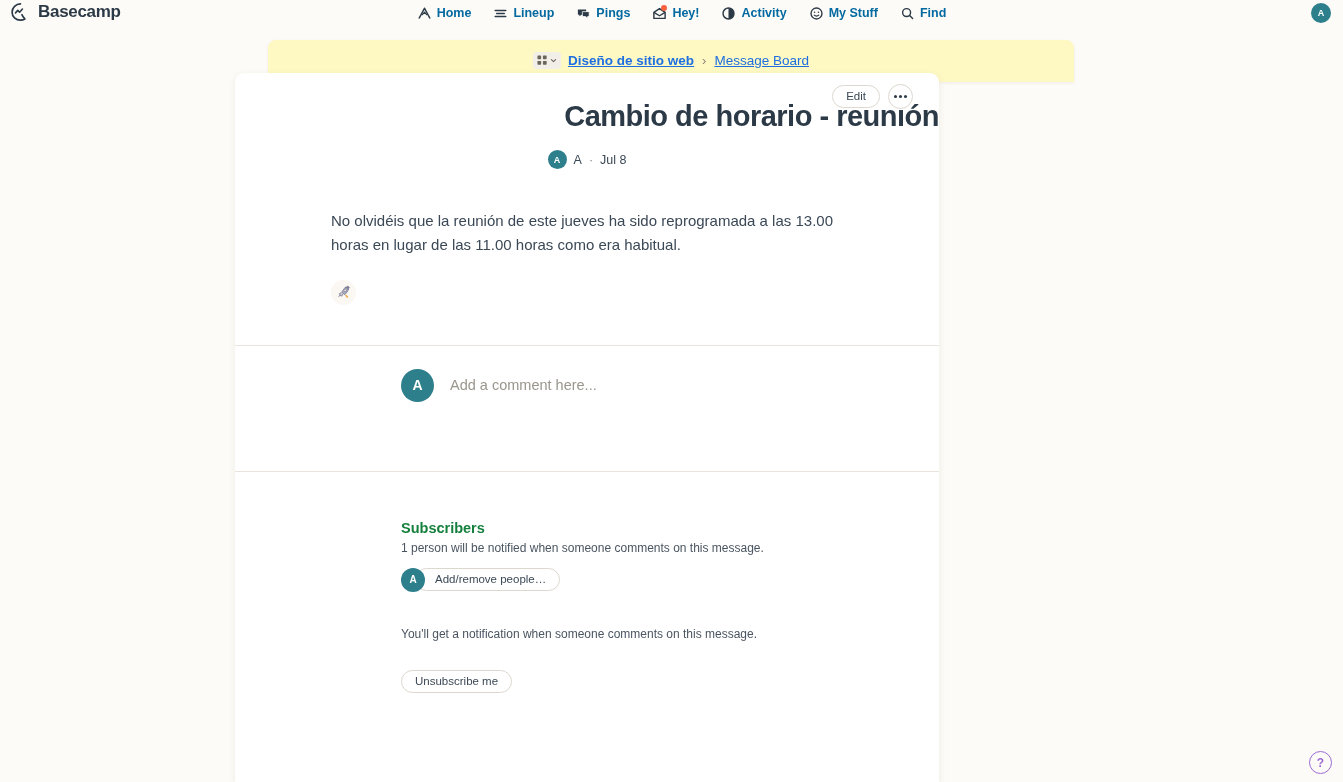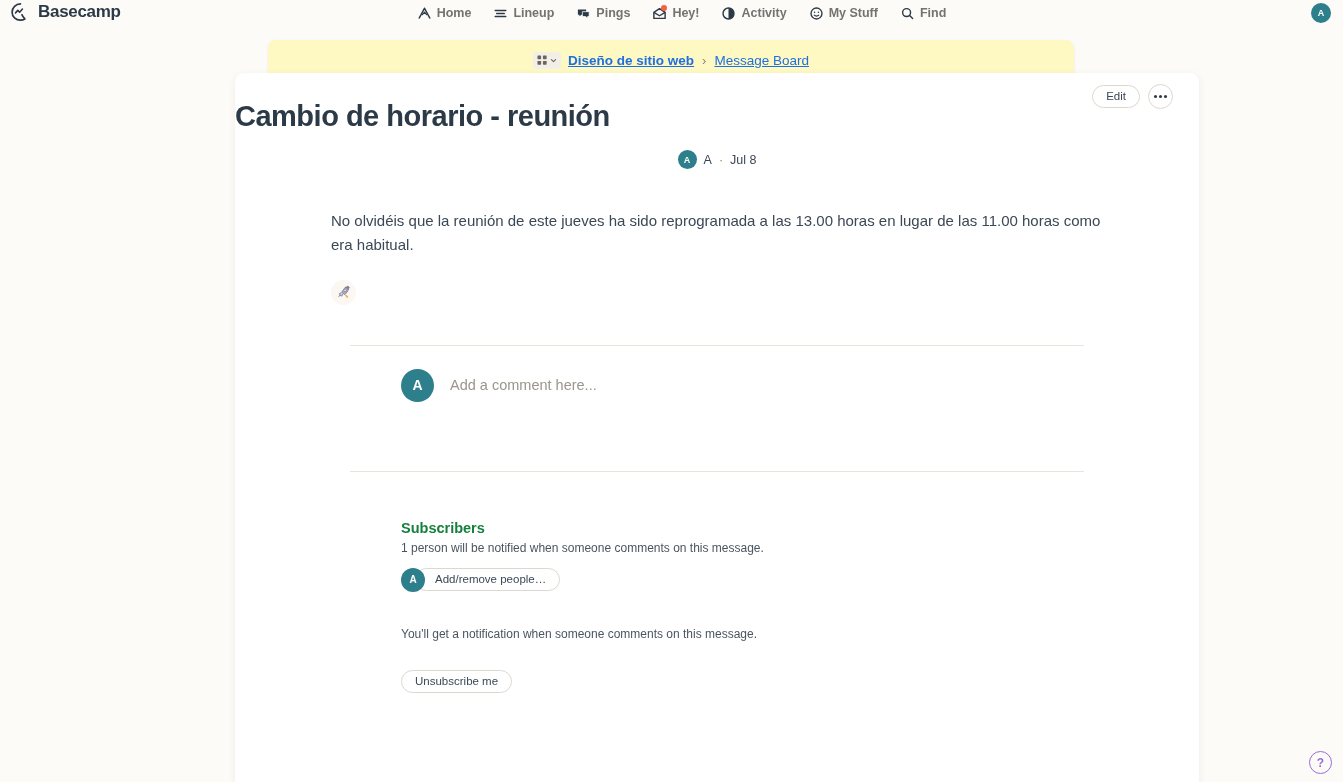--- a/index.html
+++ b/index.html
@@ -47,21 +47,21 @@
     gap: 22px;
     margin: 0 auto;
     padding-left: 20px;
   }
   .nav-item {
     display: flex;
     align-items: center;
     gap: 5px;
     font-size: 12.5px;
     font-weight: bold;
-    color: #737373;
+    color: #0369a1;
     cursor: pointer;
     text-decoration: none;
     position: relative;
     white-space: nowrap;
   }
   .nav-icon { width: 15px; height: 15px; display: block; flex: none; }
   .hey-badge {
     position: absolute;
     width: 6px; height: 6px;
     border-radius: 50%;
@@ -128,21 +128,21 @@
     font-size: 13px;
     color: #8a8478;
     padding: 0 1px;
   }
 
   
   .main-card {
     position: absolute;
     left: 235px;
     top: 73px;
-    width: 964px;
+    width: 704px;
     height: 709px;
     background: #ffffff;
     border-radius: 9px 9px 0 0;
     box-shadow: 0 2px 7px rgba(100,90,70,0.10);
     overflow: hidden;
   }
 
   .card-actions {
     position: absolute;
     right: 26px;
@@ -169,21 +169,21 @@
     background: #ffffff;
     display: flex;
     align-items: center;
     justify-content: center;
     gap: 2px;
     cursor: pointer;
   }
   .dot { width: 3px; height: 3px; border-radius: 50%; background: #2c3a47; }
 
   .post-title {
-    text-align: left;
+    text-align: right;
     font-size: 29px;
     font-weight: bold;
     color: #2c3a47;
     letter-spacing: -0.5px;
     padding-top: 27px;
   }
 
   .byline {
     display: flex;
     align-items: center;

